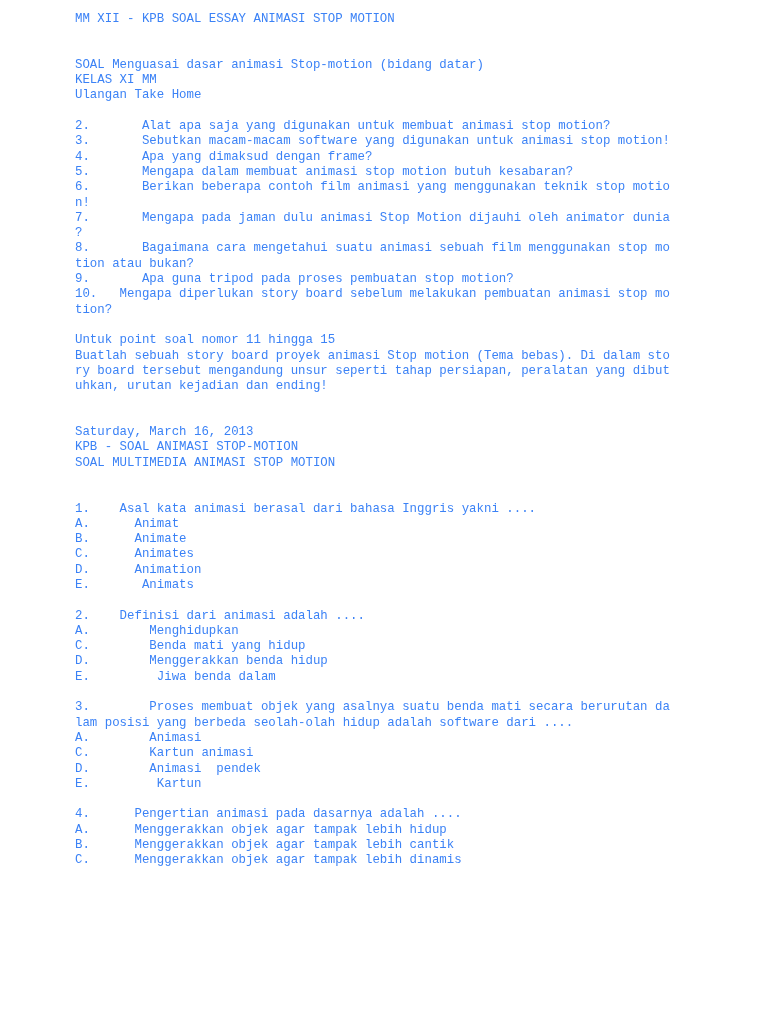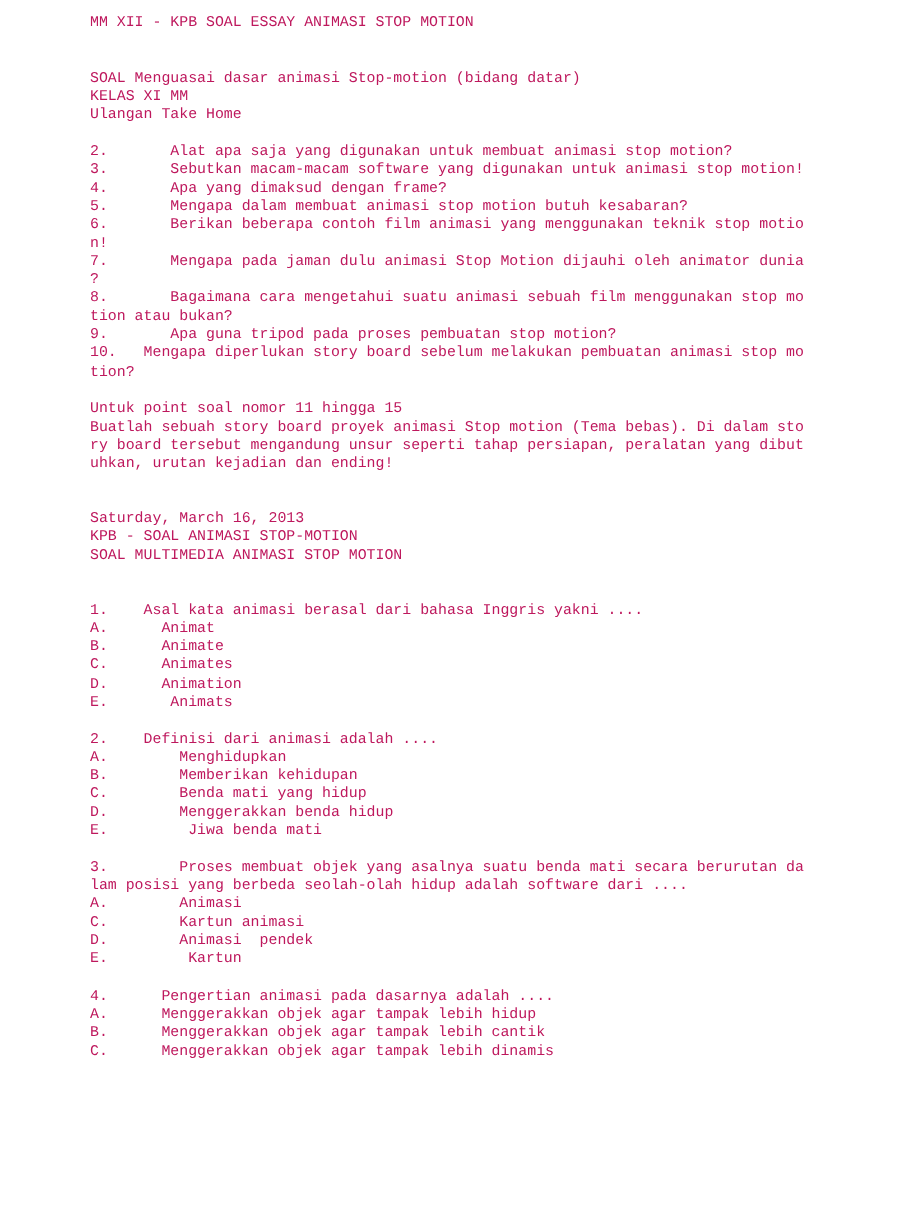--- a/index.html
+++ b/index.html
@@ -17,21 +17,21 @@
       position: absolute;
       left: 75px;
       top: 12px;
       width: 640px;
     }
     .line {
       font-family: "Liberation Mono", "DejaVu Sans Mono", monospace;
       font-size: 12.4px;
       line-height: 15.3px;
       height: 15.3px;
-      color: #be185d;
+      color: #3b82f6;
       white-space: pre;
       margin: 0;
     }
   </style>
 </head>
 <body>
 
 <div class="page">
   <div class="line">MM XII - KPB SOAL ESSAY ANIMASI STOP MOTION</div>
   <div class="line"></div>
@@ -80,24 +80,23 @@
     <div class="line">B.      Animate</div>
     <div class="line">C.      Animates</div>
     <div class="line">D.      Animation</div>
     <div class="line">E.       Animats</div>
   </div>
   <div class="line"></div>
 
   <div>
     <div class="line">2.    Definisi dari animasi adalah ....</div>
     <div class="line">A.        Menghidupkan</div>
-    <div class="line">B.        Memberikan kehidupan</div>
     <div class="line">C.        Benda mati yang hidup</div>
     <div class="line">D.        Menggerakkan benda hidup</div>
-    <div class="line">E.         Jiwa benda mati</div>
+    <div class="line">E.         Jiwa benda dalam</div>
   </div>
   <div class="line"></div>
 
   <div>
     <div class="line">3.        Proses membuat objek yang asalnya suatu benda mati secara berurutan da</div>
     <div class="line">lam posisi yang berbeda seolah-olah hidup adalah software dari ....</div>
     <div class="line">A.        Animasi</div>
     <div class="line">C.        Kartun animasi</div>
     <div class="line">D.        Animasi  pendek</div>
     <div class="line">E.         Kartun</div>

